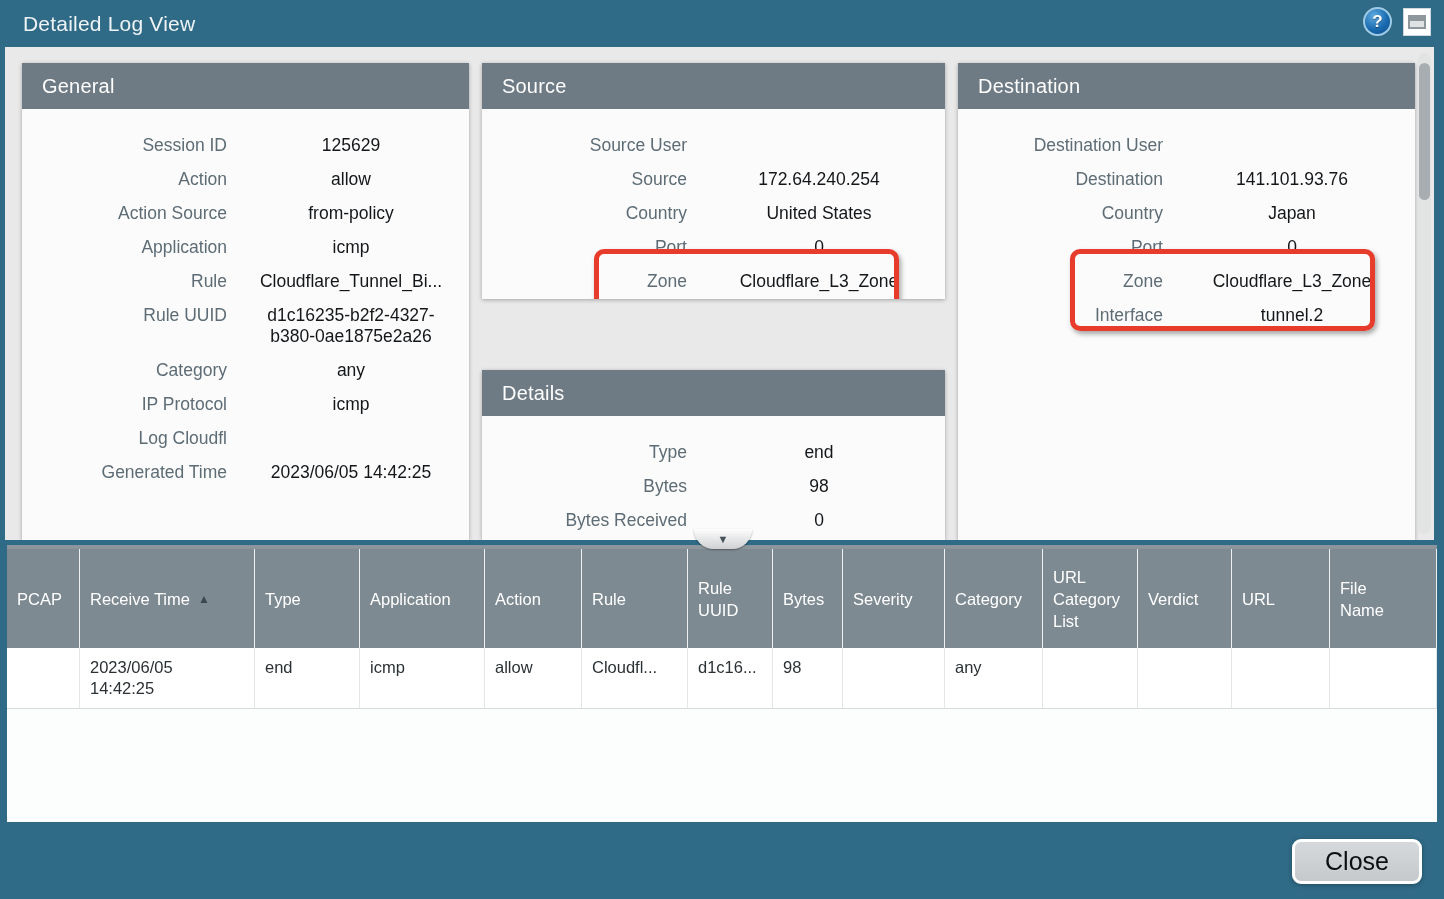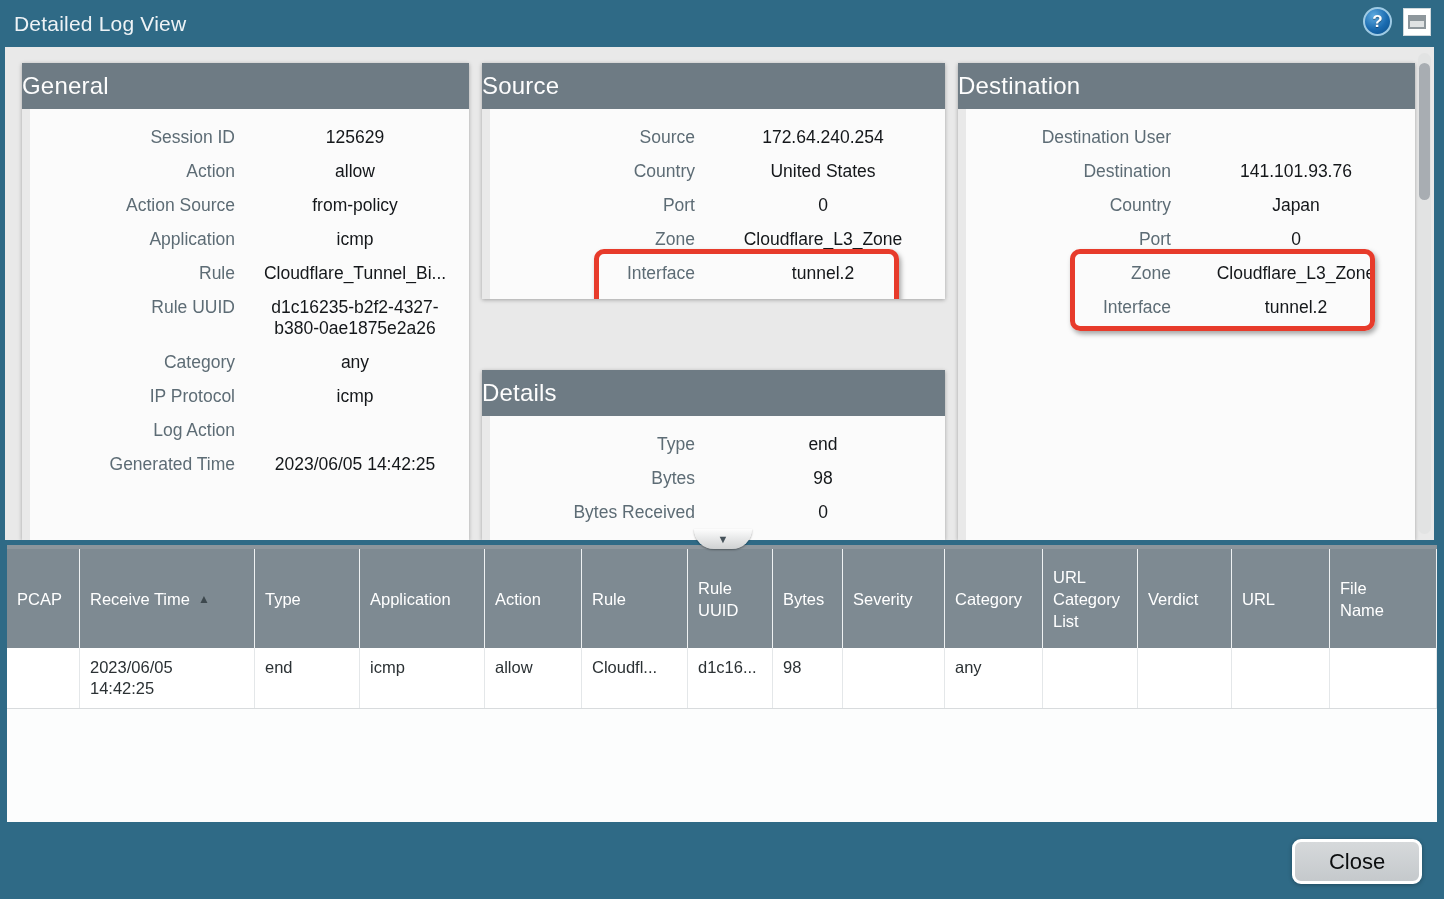--- a/index.html
+++ b/index.html
@@ -4,38 +4,38 @@
 <style>
   * { margin:0; padding:0; box-sizing:border-box; }
   html,body { width:1444px; height:899px; }
   body {
     position:relative; overflow:hidden;
     background:var(--chrome-teal,#2f6a86);
     font-family:"Liberation Sans", sans-serif;
   }
 
   
-  .titlebar { position:absolute; left:0; top:0; width:100%; height:47px; display:flex; align-items:center; }
+  .titlebar { position:absolute; left:0; top:0; width:100%; height:47px; display:flex; align-items:center;padding-left:9px; }
   .dlg-title { color:#eef3f6; font-size:21px; padding-left:14px; letter-spacing:.2px; }
   .tb-icons { position:absolute; right:13px; top:7px; display:flex; gap:11px; align-items:center; }
   .help-icon {
     width:29px; height:29px; border-radius:50%;
     background:radial-gradient(circle at 35% 28%, #5fabe0, #1a6bb0 55%, #0b4d87);
     border:2px solid #9ecae4; color:#fff; font-weight:bold; font-size:17px;
     display:flex; align-items:center; justify-content:center; cursor:pointer;
     text-shadow:0 1px 1px rgba(0,0,0,.4);
   }
   .win-icon { width:28px; height:28px; background:#fff; border:1px solid #cfd8dc; display:flex; align-items:center; justify-content:center; cursor:pointer; }
   .win-inner { width:18px; height:14px; border:2px solid #8e979c; border-top:6px solid #8e979c; background:#dfe2e3; }
 
   
   .top-section { position:absolute; left:5px; top:47px; width:1429px; height:493px; background:var(--section-bg,#e9e9e9); overflow:hidden; }
   .panel { position:absolute; display:flex; flex-direction:column; box-shadow:0 1px 4px rgba(0,0,0,.30); overflow:hidden; }
-  .panel-header { flex:0 0 46px; background:var(--panel-header,#6e7b84); color:#fdfdfd; font-size:24px; display:flex; align-items:center; letter-spacing:.2px; }
-  .panel-body { flex:1; background:var(--panel-body,#fbfbfb); padding-top:11px; overflow:hidden;margin-left:8px; }
+  .panel-header { flex:0 0 46px; background:var(--panel-header,#6e7b84); color:#fdfdfd; font-size:20px; display:flex; align-items:center; padding-left:20px; letter-spacing:.2px; }
+  .panel-body { flex:1; background:var(--panel-body,#fbfbfb); padding-top:19px; overflow:hidden; }
   .panel-general     { left:17px;  top:16px;  width:447px; height:477px; }
   .panel-source      { left:477px; top:16px;  width:463px; height:236px; }
   .panel-details     { left:477px; top:323px; width:463px; height:170px; }
   .panel-destination { left:953px; top:16px;  width:457px; height:477px; }
 
   .prow { display:flex; min-height:34px; }
   .plabel { width:223px; text-align:right; padding:6.5px 18px 6.5px 0; color:var(--label-text,#5d6c75); font-size:17.5px; line-height:21px; }
   .pvalue { flex:1; padding:6.5px 12px 6.5px 0; color:var(--value-text,#14171a); font-size:17.5px; line-height:21px; word-wrap:break-word;text-align:center; }
 
   .hl-box { position:absolute; left:112px; top:186px; width:305px; height:82px;
@@ -60,21 +60,21 @@
   .trow { display:flex; background:#fff; border-bottom:1px solid #d8dbdd; min-height:58px; cursor:pointer; }
   .td { padding:9px 10px; font-size:16.5px; line-height:21px; color:#2b3134; border-right:1px solid #e4e7e9; word-wrap:break-word; }
   .td.c1 { padding-right:66px; }
   .c0{width:73px} .c1{width:175px} .c2{width:105px} .c3{width:125px} .c4{width:97px}
   .c5{width:106px} .c6{width:85px} .c7{width:70px} .c8{width:102px} .c9{width:98px}
   .c10{width:95px} .c11{width:94px} .c12{width:98px} .c13{flex:1}
 
   
   .close-btn { position:absolute; right:22px; top:839px; width:130px; height:45px;
     background:linear-gradient(#d6d9db,#c5c9cc); border:3px solid #fff; border-radius:9px;
-    font-family:inherit; font-size:22px; color:#0c0e0f; cursor:pointer;
+    font-family:inherit; font-size:25px; color:#0c0e0f; cursor:pointer;
     box-shadow:0 1px 4px rgba(0,0,0,.3); }
 </style>
 </head>
 <body>
 
 <div class="titlebar">
   <div class="dlg-title">Detailed Log View</div>
   <div class="tb-icons">
     <div class="help-icon">?</div>
     <div class="win-icon">
@@ -114,33 +114,37 @@
         </div>
         <div class="prow">
           <div class="plabel">Category</div>
           <div class="pvalue">any</div>
         </div>
         <div class="prow">
           <div class="plabel">IP Protocol</div>
           <div class="pvalue">icmp</div>
         </div>
         <div class="prow">
-          <div class="plabel">Log Action</div>
+          <div class="plabel">Log Cloudfl</div>
           <div class="pvalue"></div>
         </div>
         <div class="prow">
           <div class="plabel">Generated Time</div>
           <div class="pvalue">2023/06/05 14:42:25</div>
         </div>
       </div>
   </div>
 
   <div class="panel panel-source">
     <div class="panel-header">Source</div>
     <div class="panel-body">
+        <div class="prow">
+          <div class="plabel">Source User</div>
+          <div class="pvalue"></div>
+        </div>
         <div class="prow">
           <div class="plabel">Source</div>
           <div class="pvalue">172.64.240.254</div>
         </div>
         <div class="prow">
           <div class="plabel">Country</div>
           <div class="pvalue">United States</div>
         </div>
         <div class="prow">
           <div class="plabel">Port</div>

